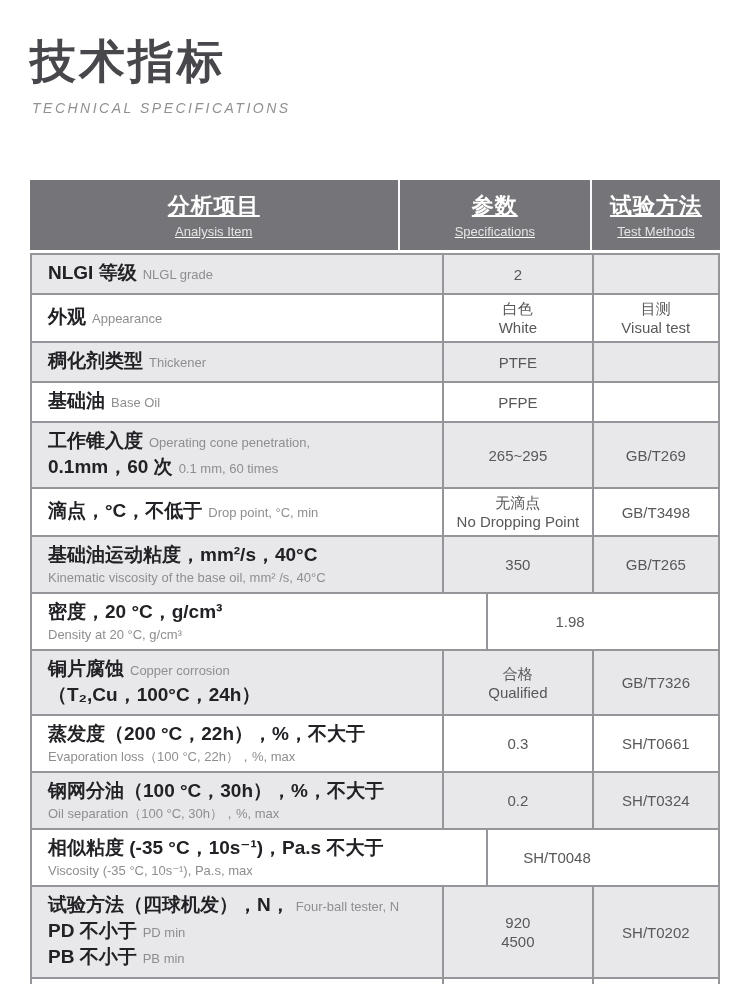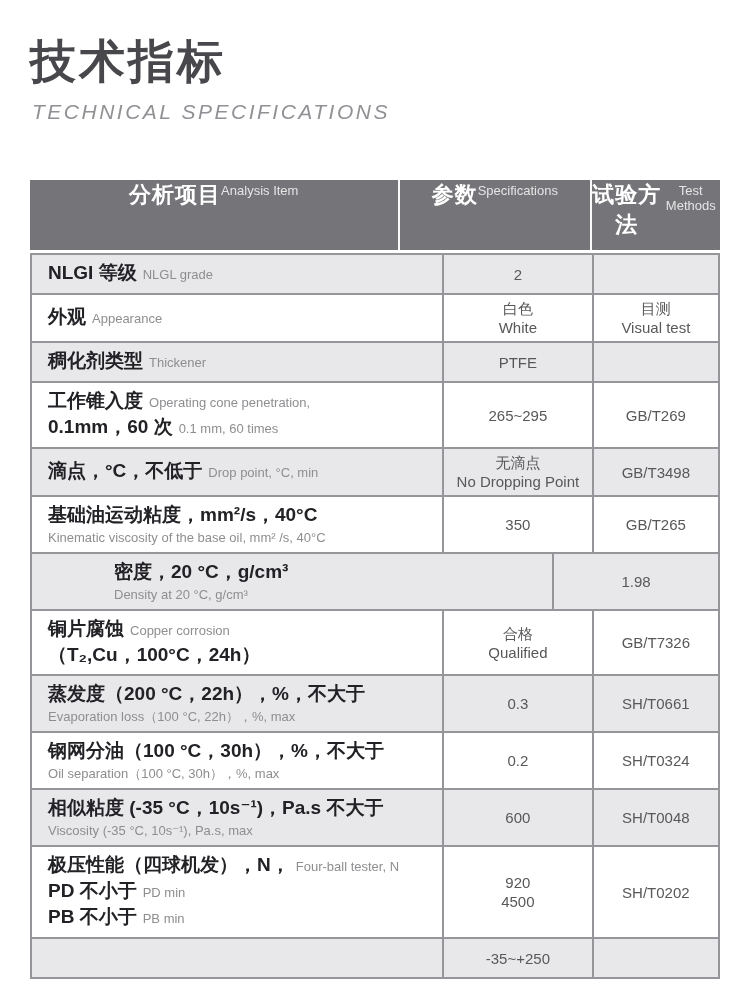--- a/index.html
+++ b/index.html
@@ -23,46 +23,47 @@
     position:relative;
     overflow:hidden;
   }
   .page-title{
     position:absolute;left:30px;top:36px;
     font-size:46px;font-weight:bold;color:var(--title-color);
     letter-spacing:3px;line-height:1.1;
   }
   .page-subtitle{
     position:absolute;left:32px;top:100px;
-    font-size:21px;font-style:italic;color:var(--subtitle-color);
+    font-size:14px;font-style:italic;color:var(--subtitle-color);
     letter-spacing:2.5px;
   }
   .spec-table{
     position:absolute;left:30px;top:180px;width:690px;
   }
   .thead{
     display:flex;background:var(--header-bg);color:#fff;height:70px;
   }
   .th{
-    display:flex;justify-content:center;align-items:flex-start;
+    display:flex;flex-direction:column;justify-content:center;align-items:center;
     text-align:center;
+    text-decoration:underline;
   }
   .th+.th{border-left:2px solid var(--header-divider);}
   .th-c1{width:382px;}
   .th-c2{width:200px;}
   .th-c3{width:135px;}
   .th-zh{font-size:22px;font-weight:bold;letter-spacing:1px;}
   .th-en{font-size:13px;color:#e5e5e5;margin-top:3px;}
   .tbody{
     margin-top:3px;
     border:2px solid var(--border);
   }
   .row{display:flex;background:#fff;}
   .row:nth-child(odd){background:var(--row-shaded);}
-  .row+.row{border-top:2px solid var(--border);justify-content:flex-end;}
+  .row+.row{border-top:2px solid var(--border);}
   .cell-item{
     width:454px;padding:6px 8px 6px 16px;
     display:flex;flex-direction:column;justify-content:center;
     min-height:38px;
   }
   .item-line{line-height:24px;}
   .item-line .zh{font-size:19px;font-weight:bold;color:var(--zh-color);}
   .item-line .en{font-size:13px;font-weight:normal;color:var(--en-color);margin-left:6px;}
   .item-line.en-only{line-height:17px;}
   .item-line.en-only .en{margin-left:0;}
@@ -123,20 +124,29 @@
         <div class="cell-item">
           <div class="item-line"><span class="zh">稠化剂类型</span><span class="en">Thickener</span></div>
         </div>
         <div class="cell-value">
           <div class="val-line">PTFE</div>
         </div>
         <div class="cell-method"></div>
       </div>
       <div class="row">
         <div class="cell-item">
+          <div class="item-line"><span class="zh">基础油</span><span class="en">Base Oil</span></div>
+        </div>
+        <div class="cell-value">
+          <div class="val-line">PFPE</div>
+        </div>
+        <div class="cell-method"></div>
+      </div>
+      <div class="row">
+        <div class="cell-item">
           <div class="item-line"><span class="zh">工作锥入度</span><span class="en">Operating cone penetration,</span></div>
           <div class="item-line"><span class="zh">0.1mm，60 次</span><span class="en">0.1 mm, 60 times</span></div>
         </div>
         <div class="cell-value">
           <div class="val-line">265~295</div>
         </div>
         <div class="cell-method">
           <div class="val-line">GB/T269</div>
         </div>
       </div>
@@ -208,30 +218,27 @@
         </div>
         <div class="cell-method">
           <div class="val-line">SH/T0324</div>
         </div>
       </div>
       <div class="row">
         <div class="cell-item">
           <div class="item-line"><span class="zh">相似粘度 (-35 °C，10s⁻¹)，Pa.s 不大于</span></div>
           <div class="item-line en-only"><span class="en">Viscosity (-35 °C, 10s⁻¹), Pa.s, max</span></div>
         </div>
-        <div class="cell-value">
-          <div class="val-line">600</div>
-        </div>
         <div class="cell-method">
           <div class="val-line">SH/T0048</div>
         </div>
       </div>
       <div class="row">
         <div class="cell-item">
-          <div class="item-line"><span class="zh">极压性能（四球机发），N，</span><span class="en">Four-ball tester, N</span></div>
+          <div class="item-line"><span class="zh">试验方法（四球机发），N，</span><span class="en">Four-ball tester, N</span></div>
           <div class="item-line"><span class="zh">PD 不小于</span><span class="en">PD min</span></div>
           <div class="item-line"><span class="zh">PB 不小于</span><span class="en">PB min</span></div>
         </div>
         <div class="cell-value">
           <div class="val-line">920</div>
           <div class="val-line">4500</div>
         </div>
         <div class="cell-method">
           <div class="val-line">SH/T0202</div>
         </div>

